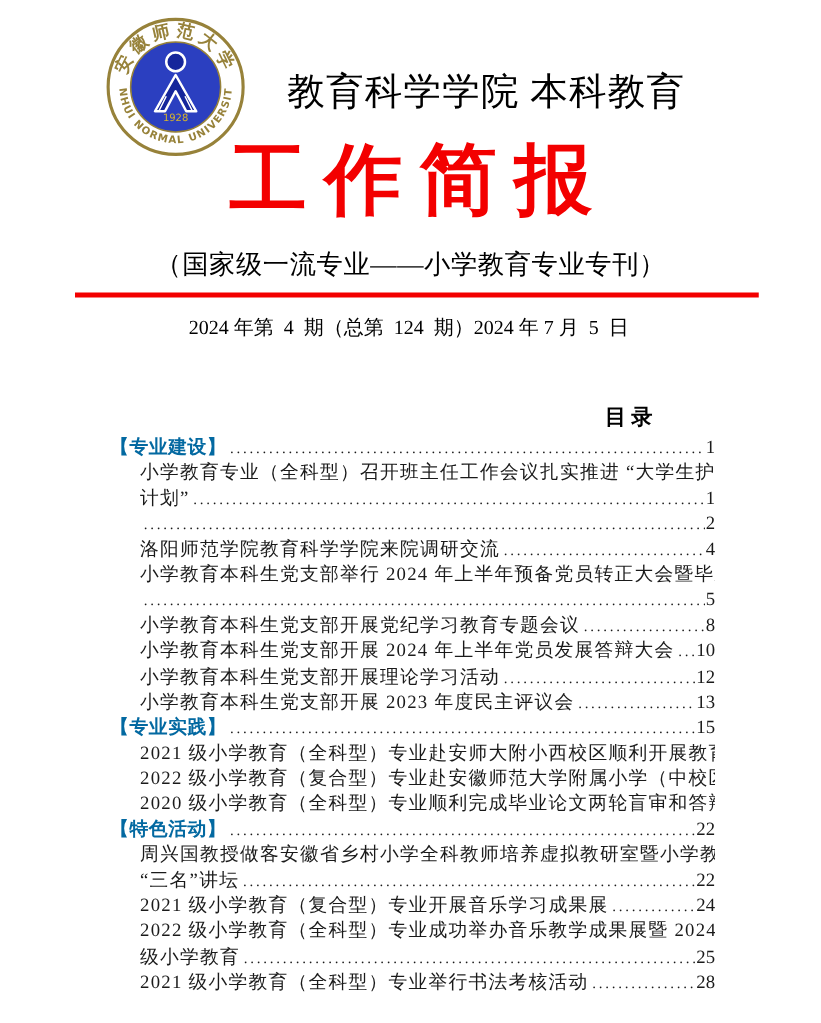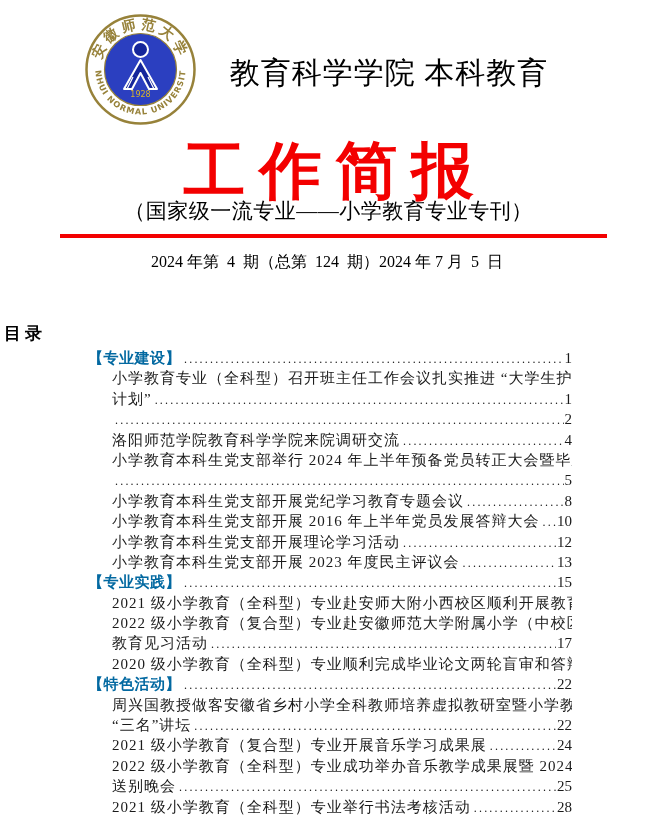--- a/index.html
+++ b/index.html
@@ -30,21 +30,21 @@
   }
   .issue-row{
     position:absolute;left:60px;top:252px;width:547px;
     display:flex;justify-content:flex-end;
     padding:0;box-sizing:border-box;font-size:16px;
   }
   .issue-left{margin-left:64px;white-space:pre;}
   .issue-right{margin-right:104px;white-space:pre;}
   .toc-title{
     position:absolute;left:0;top:322px;width:526px;margin:0;
-    text-align:left;font-size:17px;font-weight:bold;letter-spacing:4px;text-indent:4px;
+    text-align:right;font-size:17px;font-weight:bold;letter-spacing:4px;text-indent:4px;
   }
   .toc-list{
     position:absolute;left:88px;top:348px;width:484px;
     font-size:15px;
   }
   .toc-row{
     display:flex;align-items:baseline;
     height:20.4px;line-height:20.4px;overflow:hidden;
   }
   .toc-row .text{white-space:nowrap;letter-spacing:1px;color:#1a1a1a;}
@@ -86,21 +86,21 @@
         <textPath href="#arcBottom" startOffset="50%" text-anchor="middle">ANHUI NORMAL UNIVERSITY</textPath>
       </text>
       <circle cx="56.5" cy="36.5" r="7.5" fill="#15269b" stroke="#ffffff" stroke-width="2"></circle>
       <path d="M56.5,47 L40,76 L48,76 L56.5,60 L65,76 L73,76 Z" fill="#15269b" stroke="#ffffff" stroke-width="2" stroke-linejoin="round"></path>
       <path d="M49,64 L43,76 M64,64 L70,76" stroke="#ffffff" stroke-width="1.2"></path>
       <text x="56.5" y="84" text-anchor="middle" fill="#d8b42a" font-size="8" font-family="'DejaVu Sans',sans-serif">1928</text>
     </svg>
   </div>
 
   <div class="college-title">教育科学学院 本科教育</div>
-  <div class="main-title" style="color: rgb(243, 0, 0); margin-top: 27px;">工作简报</div>
+  <div class="main-title" style="color: rgb(243, 0, 0);">工作简报</div>
   <div class="subtitle">（国家级一流专业——小学教育专业专刊）</div>
   <div class="red-rule" style="background: rgb(243, 0, 0);"></div>
 
   <div class="issue-row">
     <span class="issue-left">2024 年第  4  期（总第  124  期）</span>
     <span class="issue-right">2024 年 7 月  5  日</span>
   </div>
 
   <h2 class="toc-title">目录</h2>
   <div class="toc-list">
@@ -133,21 +133,21 @@
         <span class="text"></span>
         <span class="dots"></span>
         <span class="page-num">5</span>
       </div>
       <div class="toc-row item">
         <span class="text">小学教育本科生党支部开展党纪学习教育专题会议</span>
         <span class="dots"></span>
         <span class="page-num">8</span>
       </div>
       <div class="toc-row item">
-        <span class="text">小学教育本科生党支部开展 2016 年上半年党员发展答辩大会 </span>
+        <span class="text">小学教育本科生党支部开展 2024 年上半年党员发展答辩大会 </span>
         <span class="dots"></span>
         <span class="page-num">10</span>
       </div>
       <div class="toc-row item">
         <span class="text">小学教育本科生党支部开展理论学习活动</span>
         <span class="dots"></span>
         <span class="page-num">12</span>
       </div>
       <div class="toc-row item">
         <span class="text">小学教育本科生党支部开展 2023 年度民主评议会 </span>
@@ -159,25 +159,20 @@
         <span class="dots"></span>
         <span class="page-num">15</span>
       </div>
       <div class="toc-row item">
         <span class="text">2021 级小学教育（全科型）专业赴安师大附小西校区顺利开展教育见习</span>
       </div>
       <div class="toc-row item wrap">
         <span class="text">2022 级小学教育（复合型）专业赴安徽师范大学附属小学（中校区）开展</span>
       </div>
       <div class="toc-row item">
-        <span class="text">教育见习活动</span>
-        <span class="dots"></span>
-        <span class="page-num">17</span>
-      </div>
-      <div class="toc-row item">
         <span class="text">2020 级小学教育（全科型）专业顺利完成毕业论文两轮盲审和答辩工作</span>
       </div>
       <div class="toc-row section">
         <span class="text">【特色活动】</span>
         <span class="dots"></span>
         <span class="page-num">22</span>
       </div>
       <div class="toc-row item wrap">
         <span class="text">周兴国教授做客安徽省乡村小学全科教师培养虚拟教研室暨小学教育专业</span>
       </div>
@@ -188,21 +183,21 @@
       </div>
       <div class="toc-row item">
         <span class="text">2021 级小学教育（复合型）专业开展音乐学习成果展 </span>
         <span class="dots"></span>
         <span class="page-num">24</span>
       </div>
       <div class="toc-row item wrap">
         <span class="text">2022 级小学教育（全科型）专业成功举办音乐教学成果展暨 2024 届毕业生</span>
       </div>
       <div class="toc-row item">
-        <span class="text">送别晚会</span>
+        <span class="text">级小学教育</span>
         <span class="dots"></span>
         <span class="page-num">25</span>
       </div>
       <div class="toc-row item">
         <span class="text">2021 级小学教育（全科型）专业举行书法考核活动 </span>
         <span class="dots"></span>
         <span class="page-num">28</span>
       </div>
     </div>
 

